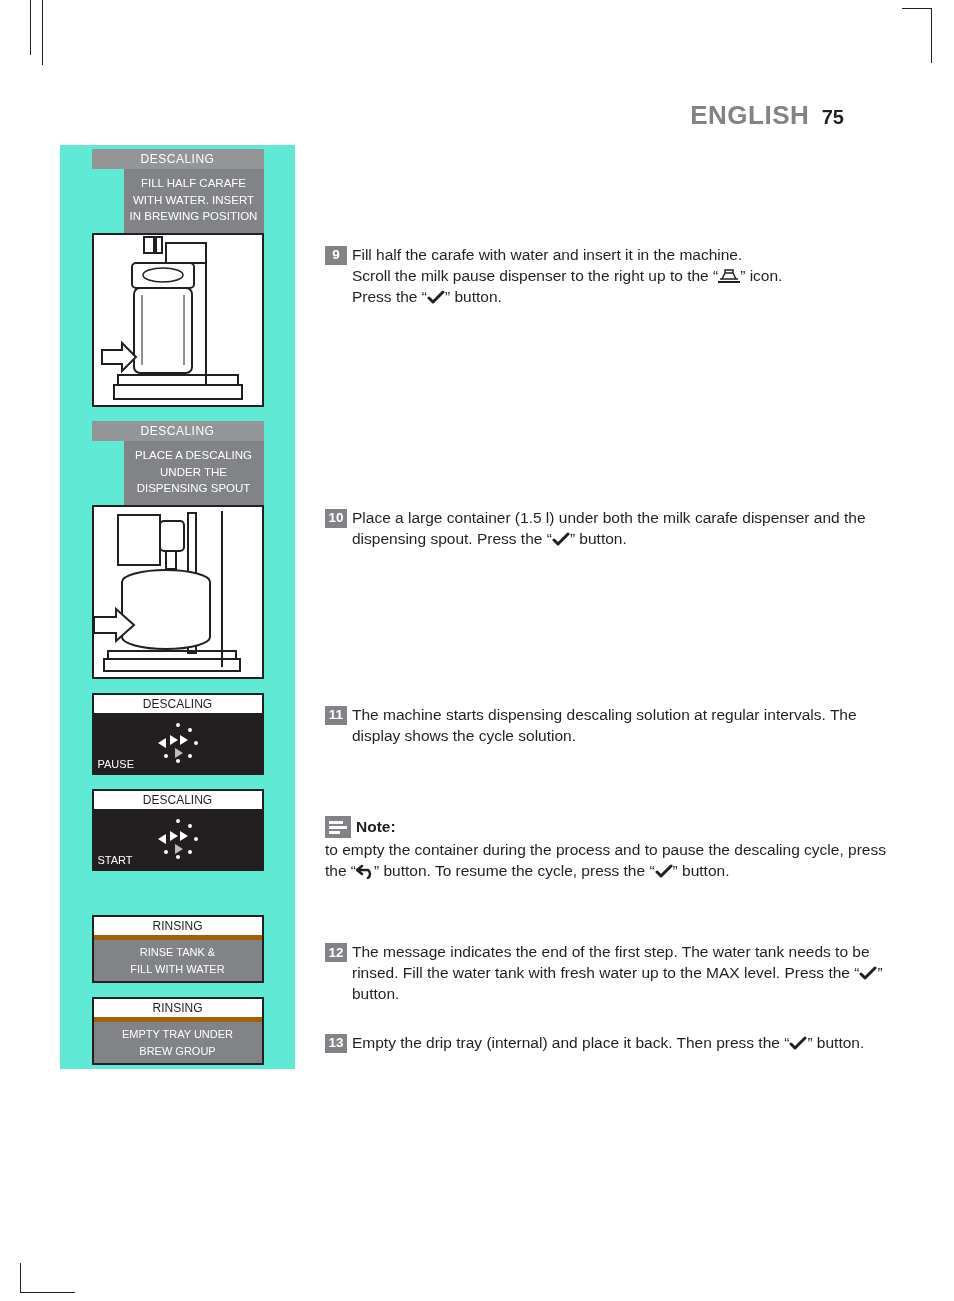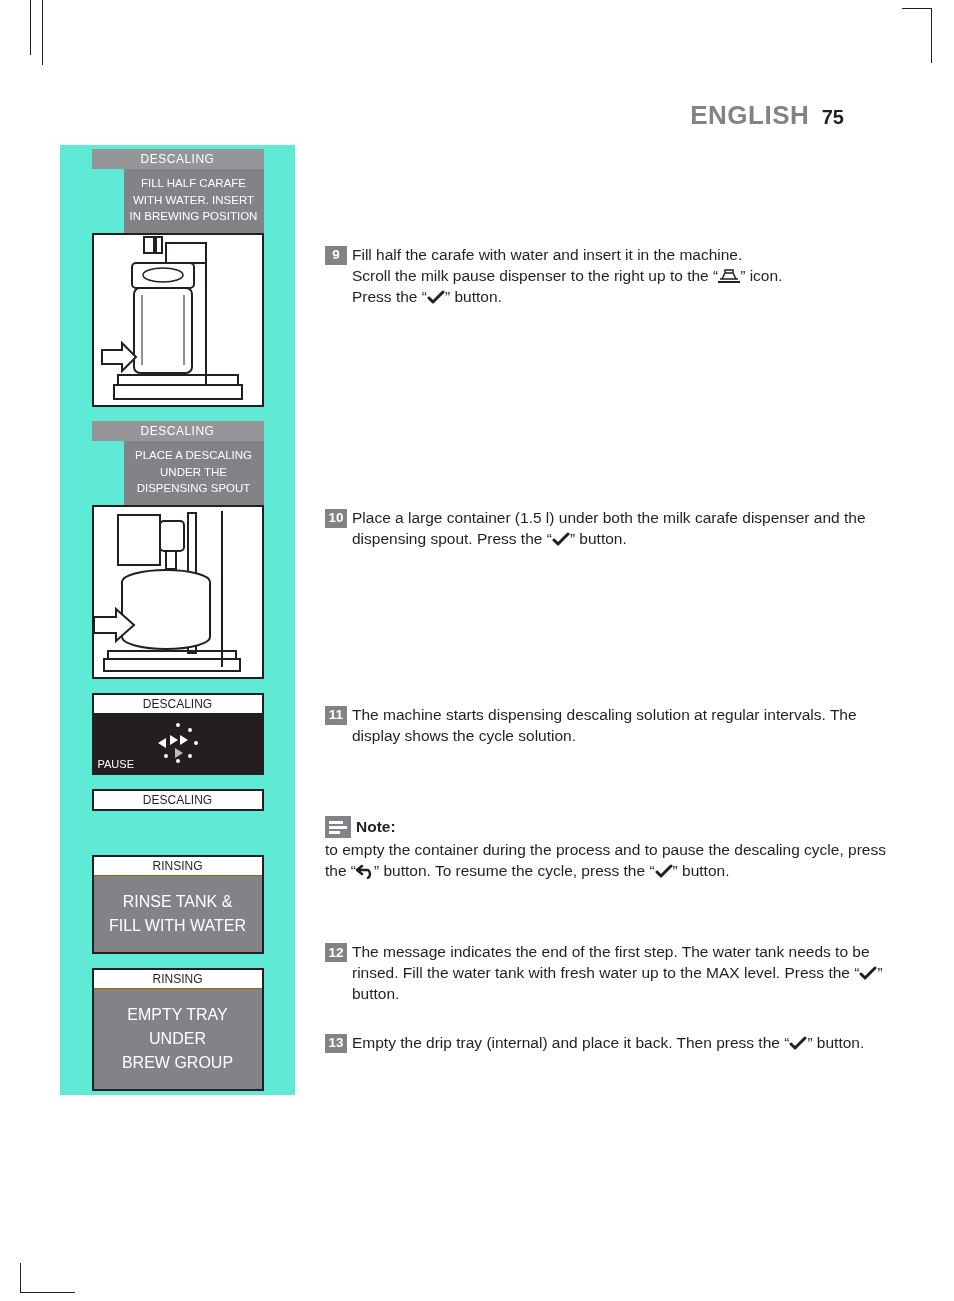--- a/index.html
+++ b/index.html
@@ -37,22 +37,22 @@
 
   
   .disp { width: 172px; margin: 0 auto 14px; border: 2px solid #231f20; background: #231f20; color: #fff; position: relative; }
   .disp .d-head { background: #fff; color: #231f20; text-align: center; font-size: 12px; padding: 2px 0; font-weight: 500; }
   .disp .d-body { height: 60px; position: relative; }
   .disp .d-label { position: absolute; left: 4px; bottom: 3px; font-size: 11px; }
   .spinner { position: absolute; left: 50%; top: 50%; transform: translate(-50%, -50%); width: 46px; height: 46px; }
 
   
   .rpanel { width: 172px; margin: 0 auto 14px; border: 2px solid #231f20; }
-  .rpanel .r-head { background: #fff; color: #231f20; text-align: center; font-size: 12px; padding: 2px 0; border-bottom: 1px solid #a16207; }
-  .rpanel .r-body { background: #818386; color: #fff; text-align: center; font-size: 16px; line-height: 1.5; padding: 14px 6px; }
+  .rpanel .r-head { background: #fff; color: #231f20; text-align: center; font-size: 12px; padding: 2px 0; border-bottom: 5px solid #a16207; }
+  .rpanel .r-body { background: #818386; color: #fff; text-align: center; font-size: 11px; line-height: 1.5; padding: 4px 6px; }
 
   
   .step { display: flex; margin-bottom: 18px; font-size: 15.5px; line-height: 1.35; color: #231f20; }
   .step-num { background: #818386; color: #fff; min-width: 22px; height: 19px; display: inline-flex; align-items: center; justify-content: center; font-size: 13.5px; font-weight: 700; margin-right: 5px; flex-shrink: 0; margin-top: 1px; }
   .step-text { flex: 1; }
   .step-text b { font-weight: 400; }
 
   .gap-lg { margin-bottom: 200px; }
   .gap-xs { margin-bottom: 28px; }
 
@@ -159,20 +159,37 @@
             <polygon points="25,15 33,20 25,25"></polygon>
             <polygon points="20,28 28,33 20,38" opacity="0.7"></polygon>
           </g>
         </svg>
         <div class="d-label">PAUSE</div>
       </div>
     </div>
 
     <div class="disp">
       <div class="d-head">DESCALING</div>
+      <div class="d-body">
+        <svg class="spinner" viewBox="0 0 46 46">
+          <g fill="#fff">
+            <circle cx="23" cy="5" r="2"></circle>
+              <circle cx="35" cy="10" r="2"></circle>
+              <circle cx="41" cy="23" r="2"></circle>
+            <circle cx="35" cy="36" r="2"></circle>
+              <circle cx="23" cy="41" r="2"></circle>
+              <circle cx="11" cy="36" r="2"></circle>
+            <polygon points="3,23 11,18 11,28"></polygon>
+            <polygon points="15,15 23,20 15,25"></polygon>
+            <polygon points="25,15 33,20 25,25"></polygon>
+            <polygon points="20,28 28,33 20,38" opacity="0.7"></polygon>
+          </g>
+        </svg>
+        <div class="d-label">START</div>
+      </div>
     </div>
 
     <div style="height:30px"></div>
 
     <div class="rpanel">
       <div class="r-head">RINSING</div>
       <div class="r-body">
         <span>RINSE TANK &amp;</span><br>
         <span>FILL WITH WATER</span>
       </div>

